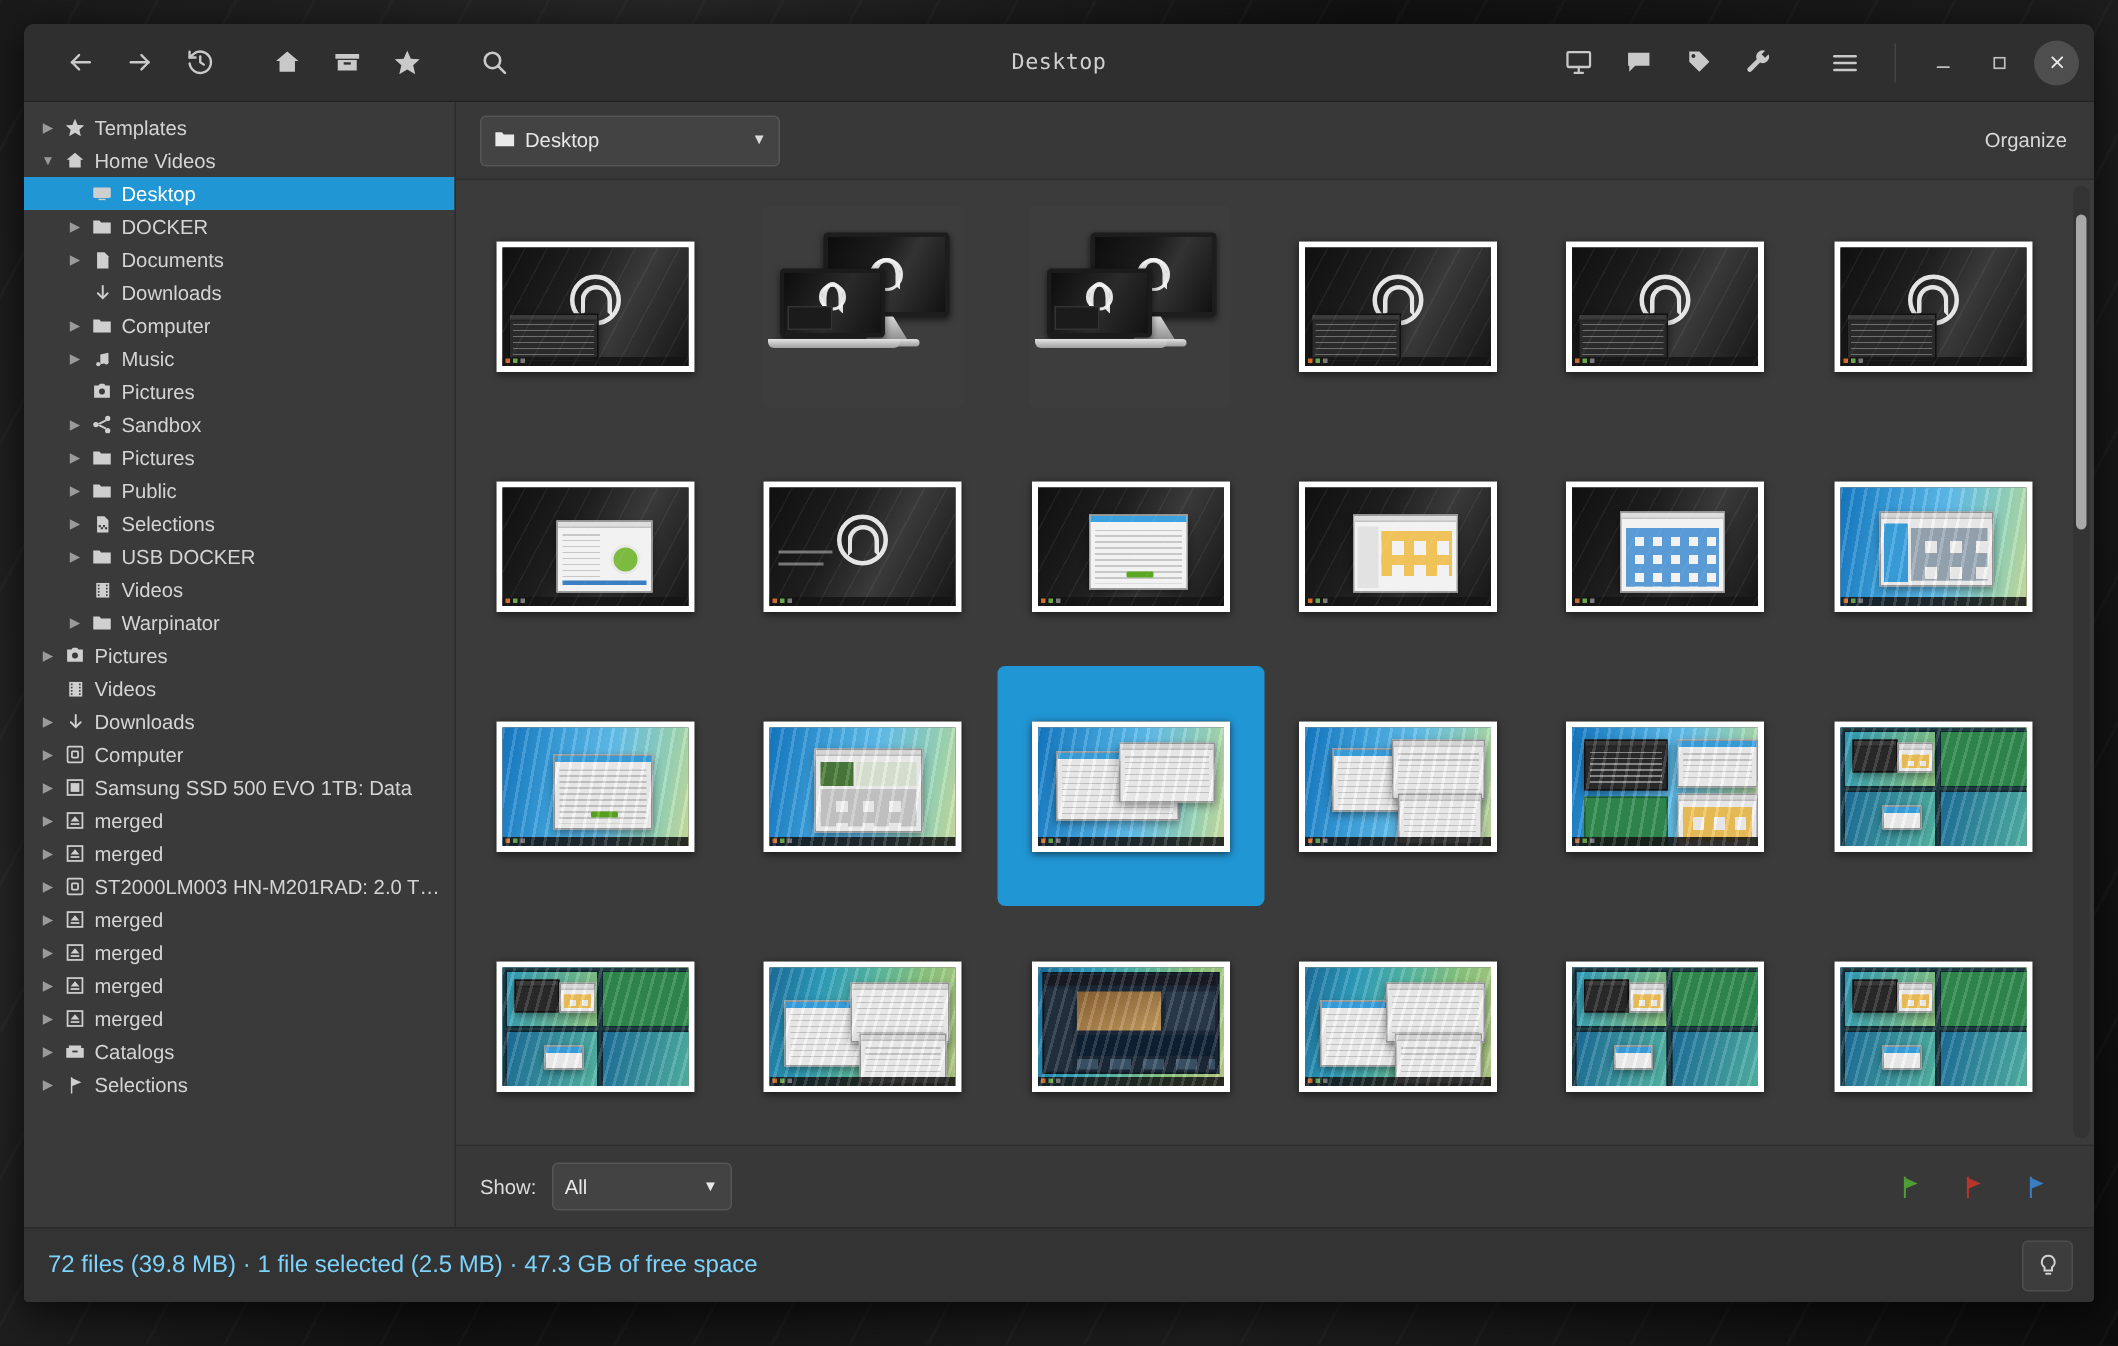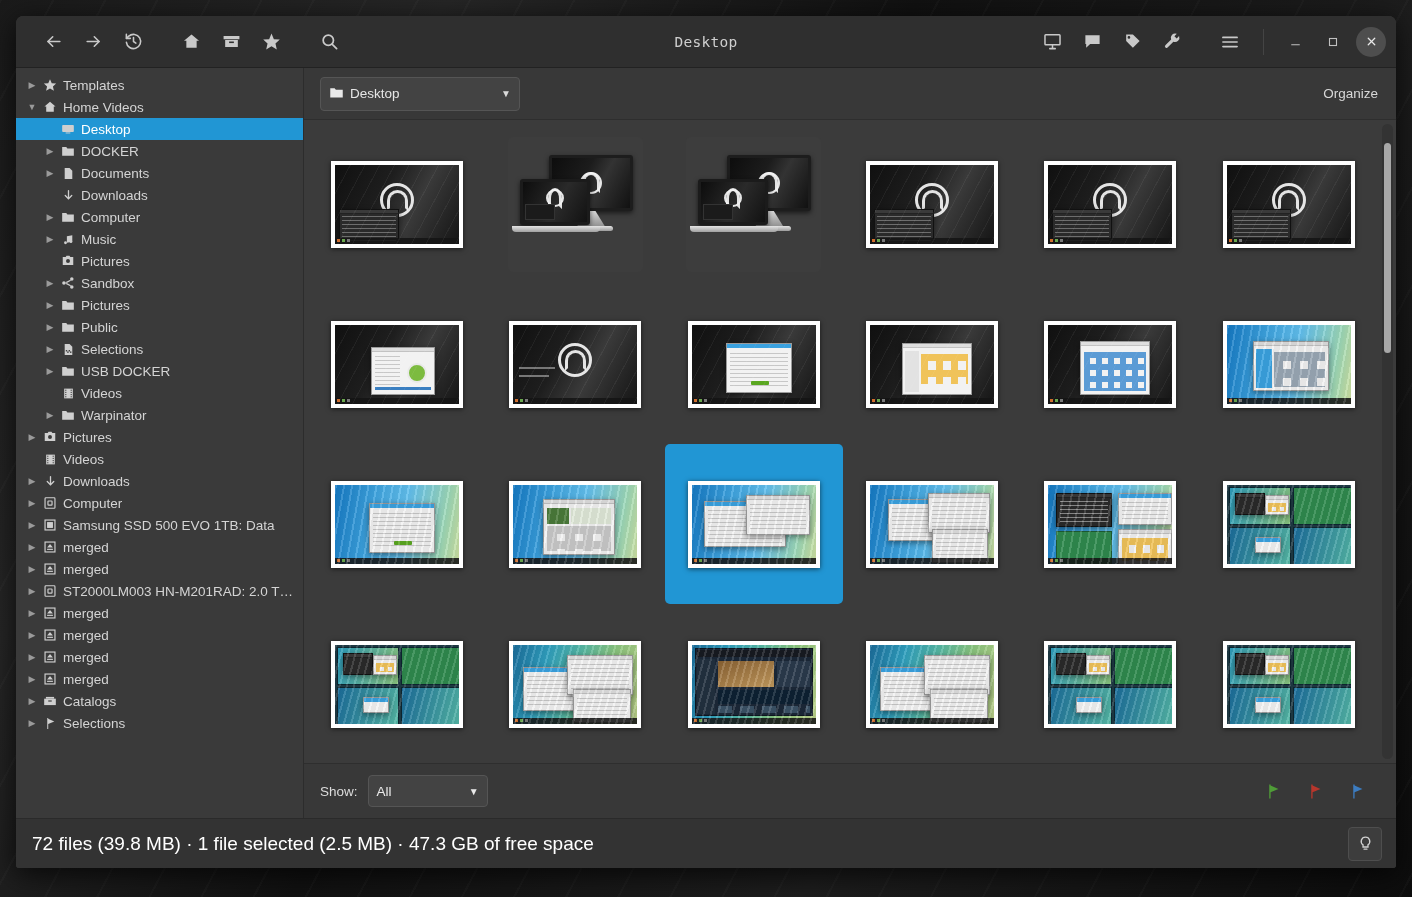--- a/index.html
+++ b/index.html
@@ -198,21 +198,21 @@
   #show-combo .caret{margin-left:auto;font-size:10px;}
   .flags{margin-left:auto;display:flex;gap:20px;padding-right:8px;}
   .flag{width:22px;height:22px;display:flex;align-items:center;justify-content:center;cursor:pointer;}
 
   
   #statusbar{
     height:50px;flex:0 0 50px;background:#333;
     display:flex;align-items:center;padding:0 14px 0 16px;
     border-top:1px solid #2a2a2a;
   }
-  #status-text{color:#ffffff;font-size:19px;}
+  #status-text{color:#7dd3fc;font-size:16px;}
   #tip-btn{
     margin-left:auto;width:34px;height:34px;border:1px solid #4e4e4e;border-radius:4px;
     background:#3d3d3d;display:flex;align-items:center;justify-content:center;
     color:#d0d0d0;cursor:pointer;
   }
 </style>
 </head>
 <body>
 
 <div id="window">

